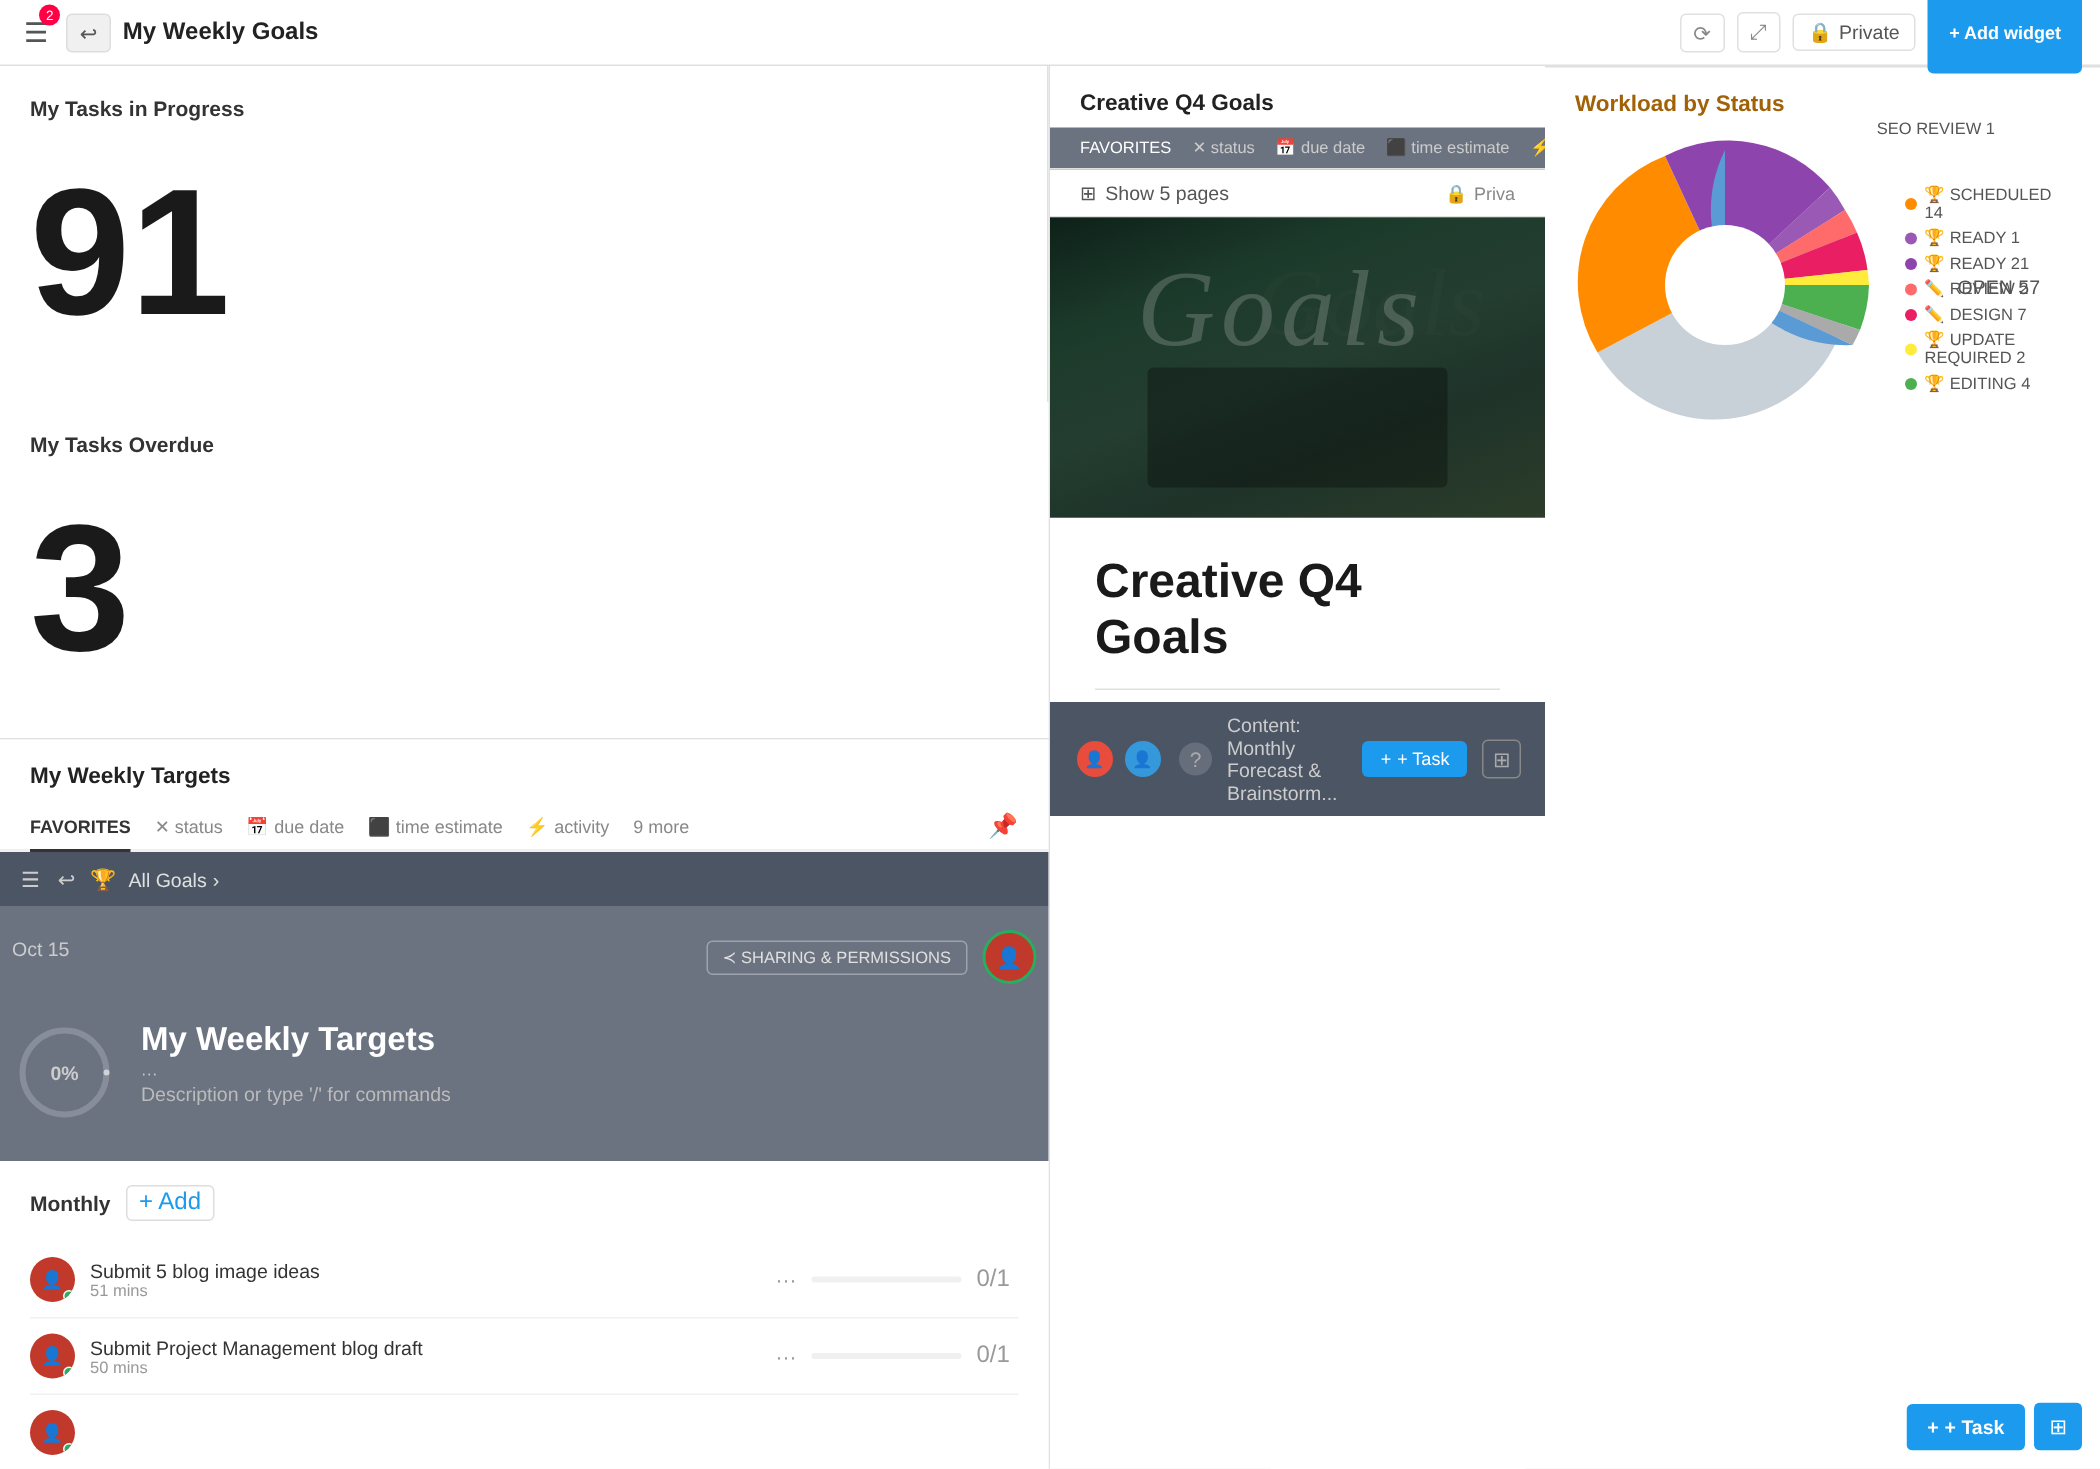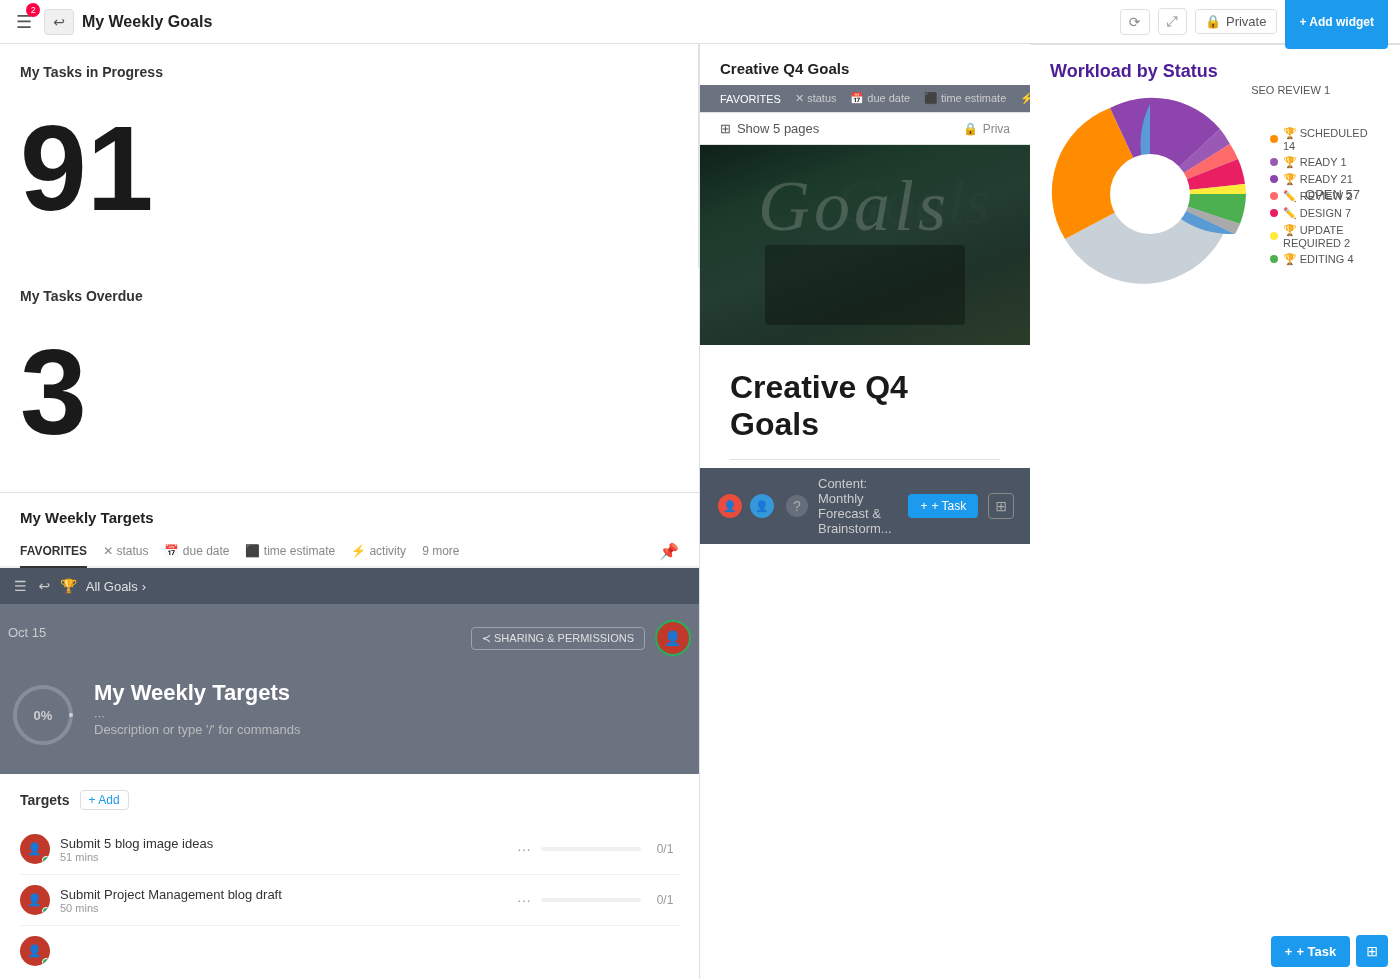--- a/index.html
+++ b/index.html
@@ -59,30 +59,30 @@
     .progress-ring { width: 70px; height: 70px; position: relative; display: flex; align-items: center; justify-content: center; }
     .progress-ring-text { font-size: 13px; font-weight: 600; color: #ccc; }
     .goal-info { flex: 1; }
     .goal-name { font-size: 22px; font-weight: 700; color: #fff; margin-bottom: 4px; }
     .goal-desc { font-size: 13px; color: #bbb; }
 
     
     .targets-panel { background: #fff; padding: 16px 20px; }
     .targets-header { display: flex; align-items: center; gap: 10px; margin-bottom: 14px; }
     .targets-label { font-size: 14px; font-weight: 600; color: #333; }
-    .add-btn { background: #fff; border: 1px solid #ddd; border-radius: 4px; padding: 2px 8px; font-size: 12px; color: #1b9aee; cursor: pointer; }
+    .add-btn { background: #fff; border: 1px solid #ddd; border-radius: 4px; padding: 2px 8px; font-size: 16px; color: #1b9aee; cursor: pointer; }
     .target-item { display: flex; align-items: center; gap: 10px; padding: 10px 0; border-bottom: 1px solid #f0f0f0; }
     .target-item:last-child { border-bottom: none; }
     .target-avatar { width: 30px; height: 30px; border-radius: 50%; background: #c0392b; display: flex; align-items: center; justify-content: center; font-size: 12px; color: #fff; position: relative; overflow: hidden; flex-shrink: 0; }
     .target-dot { width: 8px; height: 8px; border-radius: 50%; background: #27ae60; position: absolute; bottom: 0; right: 0; border: 1px solid #fff; }
     .target-info { flex: 1; }
     .target-name { font-size: 13px; color: #333; font-weight: 500; }
     .target-time { font-size: 11px; color: #999; }
     .target-progress { width: 100px; height: 4px; background: #f0f0f0; border-radius: 2px; }
-    .target-count { font-size: 12px; color: #999; min-width: 28px; text-align: center; }
+    .target-count { font-size: 16px; color: #999; min-width: 28px; text-align: left; }
     .dots-menu { font-size: 14px; color: #999; cursor: pointer; }
 
     
     .creative-section { flex: 1; background: #fff; overflow: hidden; display: flex; flex-direction: column; }
     .creative-header { padding: 16px 20px 0; }
     .creative-title { font-size: 15px; font-weight: 700; color: #222; margin-bottom: 8px; }
     .creative-tabs { display: flex; align-items: center; padding: 0 20px; border-bottom: 1px solid #e0e0e0; gap: 14px; background: #6b7280; }
     .creative-tab { font-size: 11px; color: #ccc; padding: 7px 0; cursor: pointer; white-space: nowrap; display: flex; align-items: center; gap: 3px; }
     .creative-tab.active { color: #fff; }
     .pin-icon { color: #1b9aee; margin-left: auto; }
@@ -96,21 +96,21 @@
     .creative-divider { border: none; border-top: 1px solid #e0e0e0; margin: 0 30px 8px; }
     .creative-bottom-bar { background: #4b5563; display: flex; align-items: center; padding: 8px 16px; gap: 10px; }
     .bottom-avatar { width: 28px; height: 28px; border-radius: 50%; background: #e74c3c; border: 2px solid #4b5563; display: flex; align-items: center; justify-content: center; font-size: 11px; color: #fff; }
     .help-icon { color: #aaa; font-size: 14px; background: rgba(255,255,255,0.15); border-radius: 50%; width: 22px; height: 22px; display: flex; align-items: center; justify-content: center; }
     .content-preview { color: #ccc; font-size: 13px; flex: 1; }
     .task-btn { background: #1b9aee; color: #fff; border: none; border-radius: 4px; padding: 5px 12px; font-size: 12px; cursor: pointer; display: flex; align-items: center; gap: 4px; }
     .grid-icon-btn { background: none; border: 1px solid #888; border-radius: 4px; padding: 4px 6px; cursor: pointer; color: #aaa; font-size: 14px; }
 
     
     .workload-section { background: #fff; border-top: 1px solid #e0e0e0; padding: 16px 20px; flex: 1; overflow: hidden; }
-    .workload-title { font-size: 18px; font-weight: 700; color: #4c1d95; margin-bottom: 12px; }
+    .workload-title { font-size: 15px; font-weight: 700; color: #a16207; margin-bottom: 12px; }
     .workload-content { display: flex; align-items: center; gap: 20px; }
     .legend { flex: 1; display: flex; flex-direction: column; gap: 4px; }
     .legend-item { font-size: 11px; color: #555; display: flex; align-items: center; gap: 5px; }
     .legend-dot { width: 8px; height: 8px; border-radius: 50%; flex-shrink: 0; }
 
     
     .bottom-right-bar { position: fixed; bottom: 12px; right: 12px; display: flex; align-items: center; gap: 6px; }
     .fab-btn { background: #1b9aee; color: #fff; border: none; border-radius: 4px; padding: 8px 14px; font-size: 13px; font-weight: 600; cursor: pointer; display: flex; align-items: center; gap: 4px; }
     .fab-grid-btn { background: #1b9aee; color: #fff; border: none; border-radius: 4px; padding: 8px 10px; font-size: 14px; cursor: pointer; }
 
@@ -201,21 +201,21 @@
               <div class="goal-name">My Weekly Targets</div>
               <div style="color:#ccc; font-size:11px; cursor:pointer;">···</div>
               <div class="goal-desc">Description or type '/' for commands</div>
             </div>
           </div>
         </div>
       </div>
 
       <div class="targets-panel">
         <div class="targets-header">
-          <span class="targets-label">Targets</span>
+          <span class="targets-label">Monthly</span>
           <button class="add-btn">+ Add</button>
         </div>
         <div class="target-item">
           <div class="target-avatar">
             👤
             <div class="target-dot"></div>
           </div>
           <div class="target-info">
             <div class="target-name">Submit 5 blog image ideas</div>
             <div class="target-time">51 mins</div>

